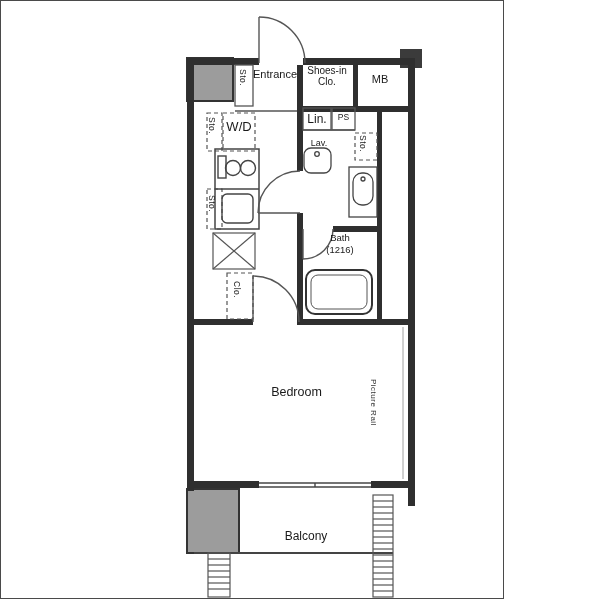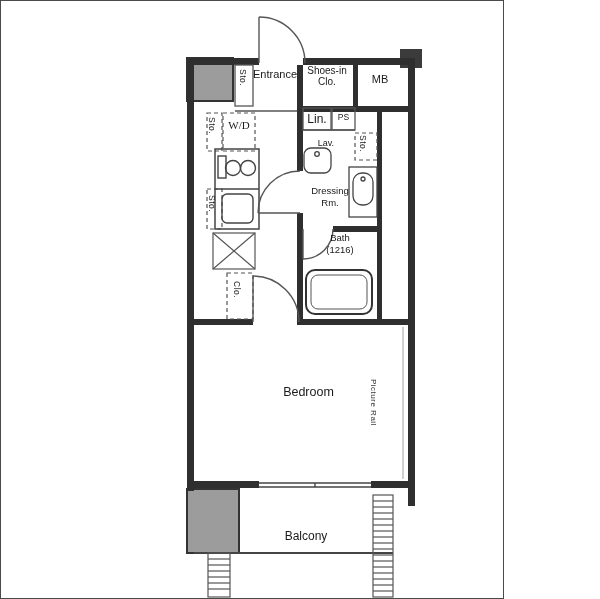--- a/index.html
+++ b/index.html
@@ -11,27 +11,27 @@
   .plan-svg{position:absolute;left:0;top:0;width:600px;height:599px;}
   .lbl{position:absolute;color:#1a1a1a;text-align:center;white-space:nowrap;}
   .lbl .ln{display:block;}
   .vlbl{
     position:absolute;writing-mode:vertical-rl;text-orientation:mixed;
     font-size:8.5px;color:#222;letter-spacing:0.5px;
   }
   .lbl-entrance{left:246px;top:67px;width:56px;font-size:11px;}
   .lbl-shoes{left:300px;top:64px;width:52px;font-size:10px;line-height:11px;}
   .lbl-mb{left:362px;top:72px;width:34px;font-size:11px;}
-  .lbl-wd{left:222px;top:118px;width:32px;font-size:11px;font-family:Liberation Serif, serif;}
+  .lbl-wd{left:222px;top:118px;width:32px;font-size:13px;}
   .lbl-lin{left:302px;top:111px;width:28px;font-size:12px;}
   .lbl-ps{left:331px;top:111px;width:23px;font-size:8.5px;}
-  .lbl-lav{left:303px;top:137px;width:30px;font-size:9px;text-align:right;}
+  .lbl-lav{left:303px;top:137px;width:30px;font-size:9px;}
   .lbl-dressing{left:298px;top:184px;width:62px;font-size:9.5px;line-height:12px;}
   .lbl-bath{left:314px;top:231px;width:50px;font-size:9.5px;line-height:12px;}
-  .lbl-bedroom{left:250px;top:383px;width:115px;font-size:12.5px;line-height:16px;}
+  .lbl-bedroom{left:238px;top:383px;width:115px;font-size:12.5px;line-height:16px;}
   .lbl-balcony{left:265px;top:528px;width:80px;font-size:12px;}
   .vlbl-sto-top{left:237px;top:68px;}
   .vlbl-sto-wd{left:206px;top:116px;}
   .vlbl-sto-sink{left:206px;top:194px;}
   .vlbl-sto-right{left:357px;top:134px;}
   .vlbl-clo{left:231px;top:280px;}
   .vlbl-picture-rail{left:368px;top:378px;font-size:8px;color:#333;}
 </style>
 </head>
 <body>
@@ -195,24 +195,20 @@
   <div class="vlbl vlbl-sto-wd">Sto.</div>
 
   <div class="lbl lbl-lin">Lin.</div>
 
   <div class="lbl lbl-ps">PS</div>
 
   <div class="lbl lbl-lav">Lav.</div>
 
   <div class="vlbl vlbl-sto-right">Sto.</div>
 
-  <div class="lbl lbl-dressing">
-    <span class="ln">Dressing</span>
-    <span class="ln">Rm.</span>
-  </div>
 
   <div class="vlbl vlbl-sto-sink">Sto.</div>
 
   <div class="lbl lbl-bath">
     <span class="ln">Bath</span>
     <span class="ln">(1216)</span>
   </div>
 
   <div class="vlbl vlbl-clo">Clo.</div>
 

